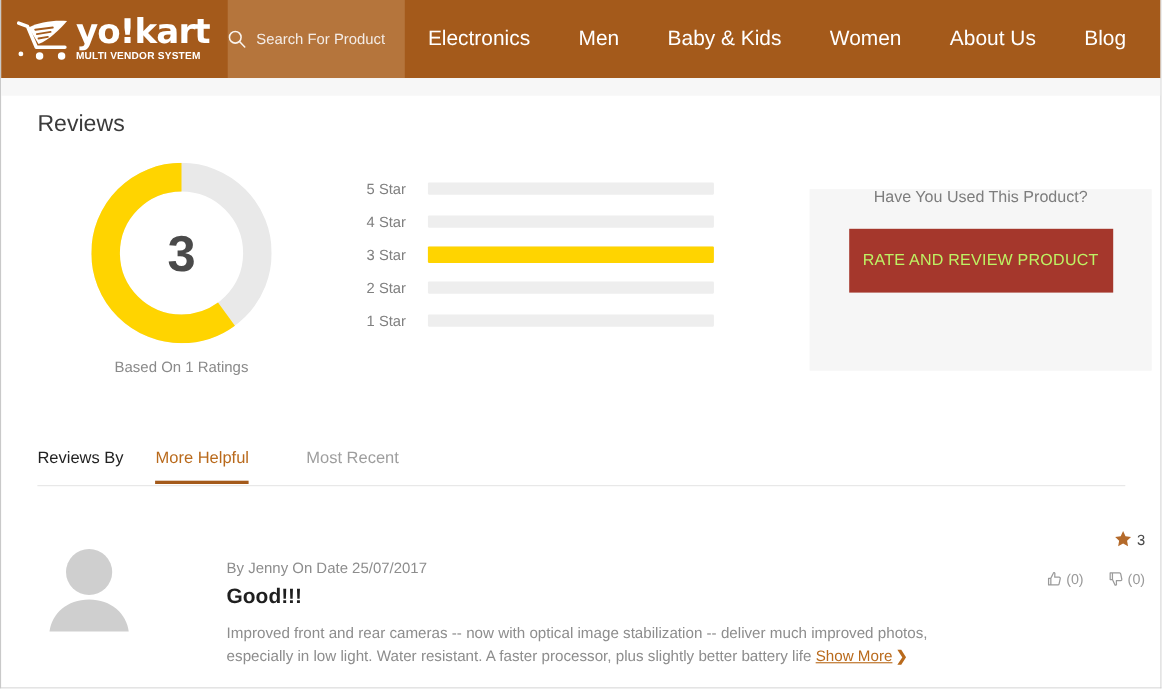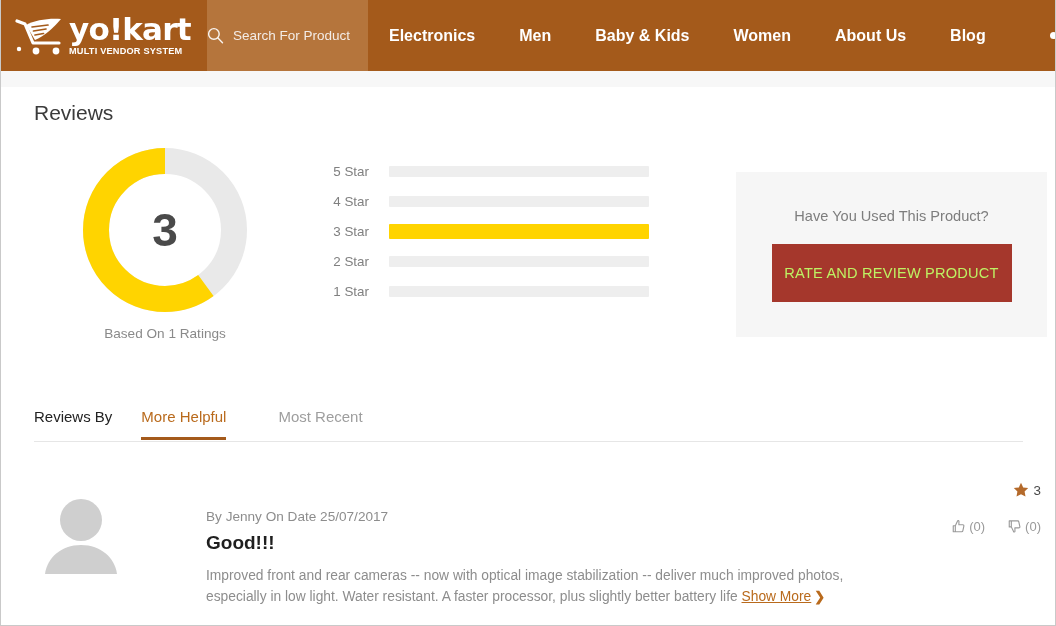--- a/index.html
+++ b/index.html
@@ -101,22 +101,22 @@
   .nav {
     flex: 1 1 auto;
     display: flex;
     align-items: center;
     height: 71px;
     padding-left: 21px;
   }
 
   .nav-item {
     color: #ffffff;
-    font-size: 16px;
-    font-weight: bold;
+    font-size: 19px;
+    font-weight: normal;
     white-space: nowrap;
     margin-right: 44px;
     cursor: pointer;
     font-family: "Liberation Sans", sans-serif;
   }
   .nav-item:last-of-type { margin-right: 0; }
 
   .nav-more {
     display: flex;
     align-items: center;
@@ -231,21 +231,21 @@
   .promo {
     position: absolute;
     left: 735px;
     top: 29px;
     width: 311px;
     height: 165px;
     background: #f6f6f6;
     display: flex;
     flex-direction: column;
     align-items: center;
-    justify-content: center;
+    justify-content: flex-start;
   }
   .promo-title {
     font-size: 14.6px;
     color: #7d7d7d;
     margin-bottom: 20px;
   }
   .promo-btn {
     width: 240px;
     height: 58px;
     background: #a5372c;

